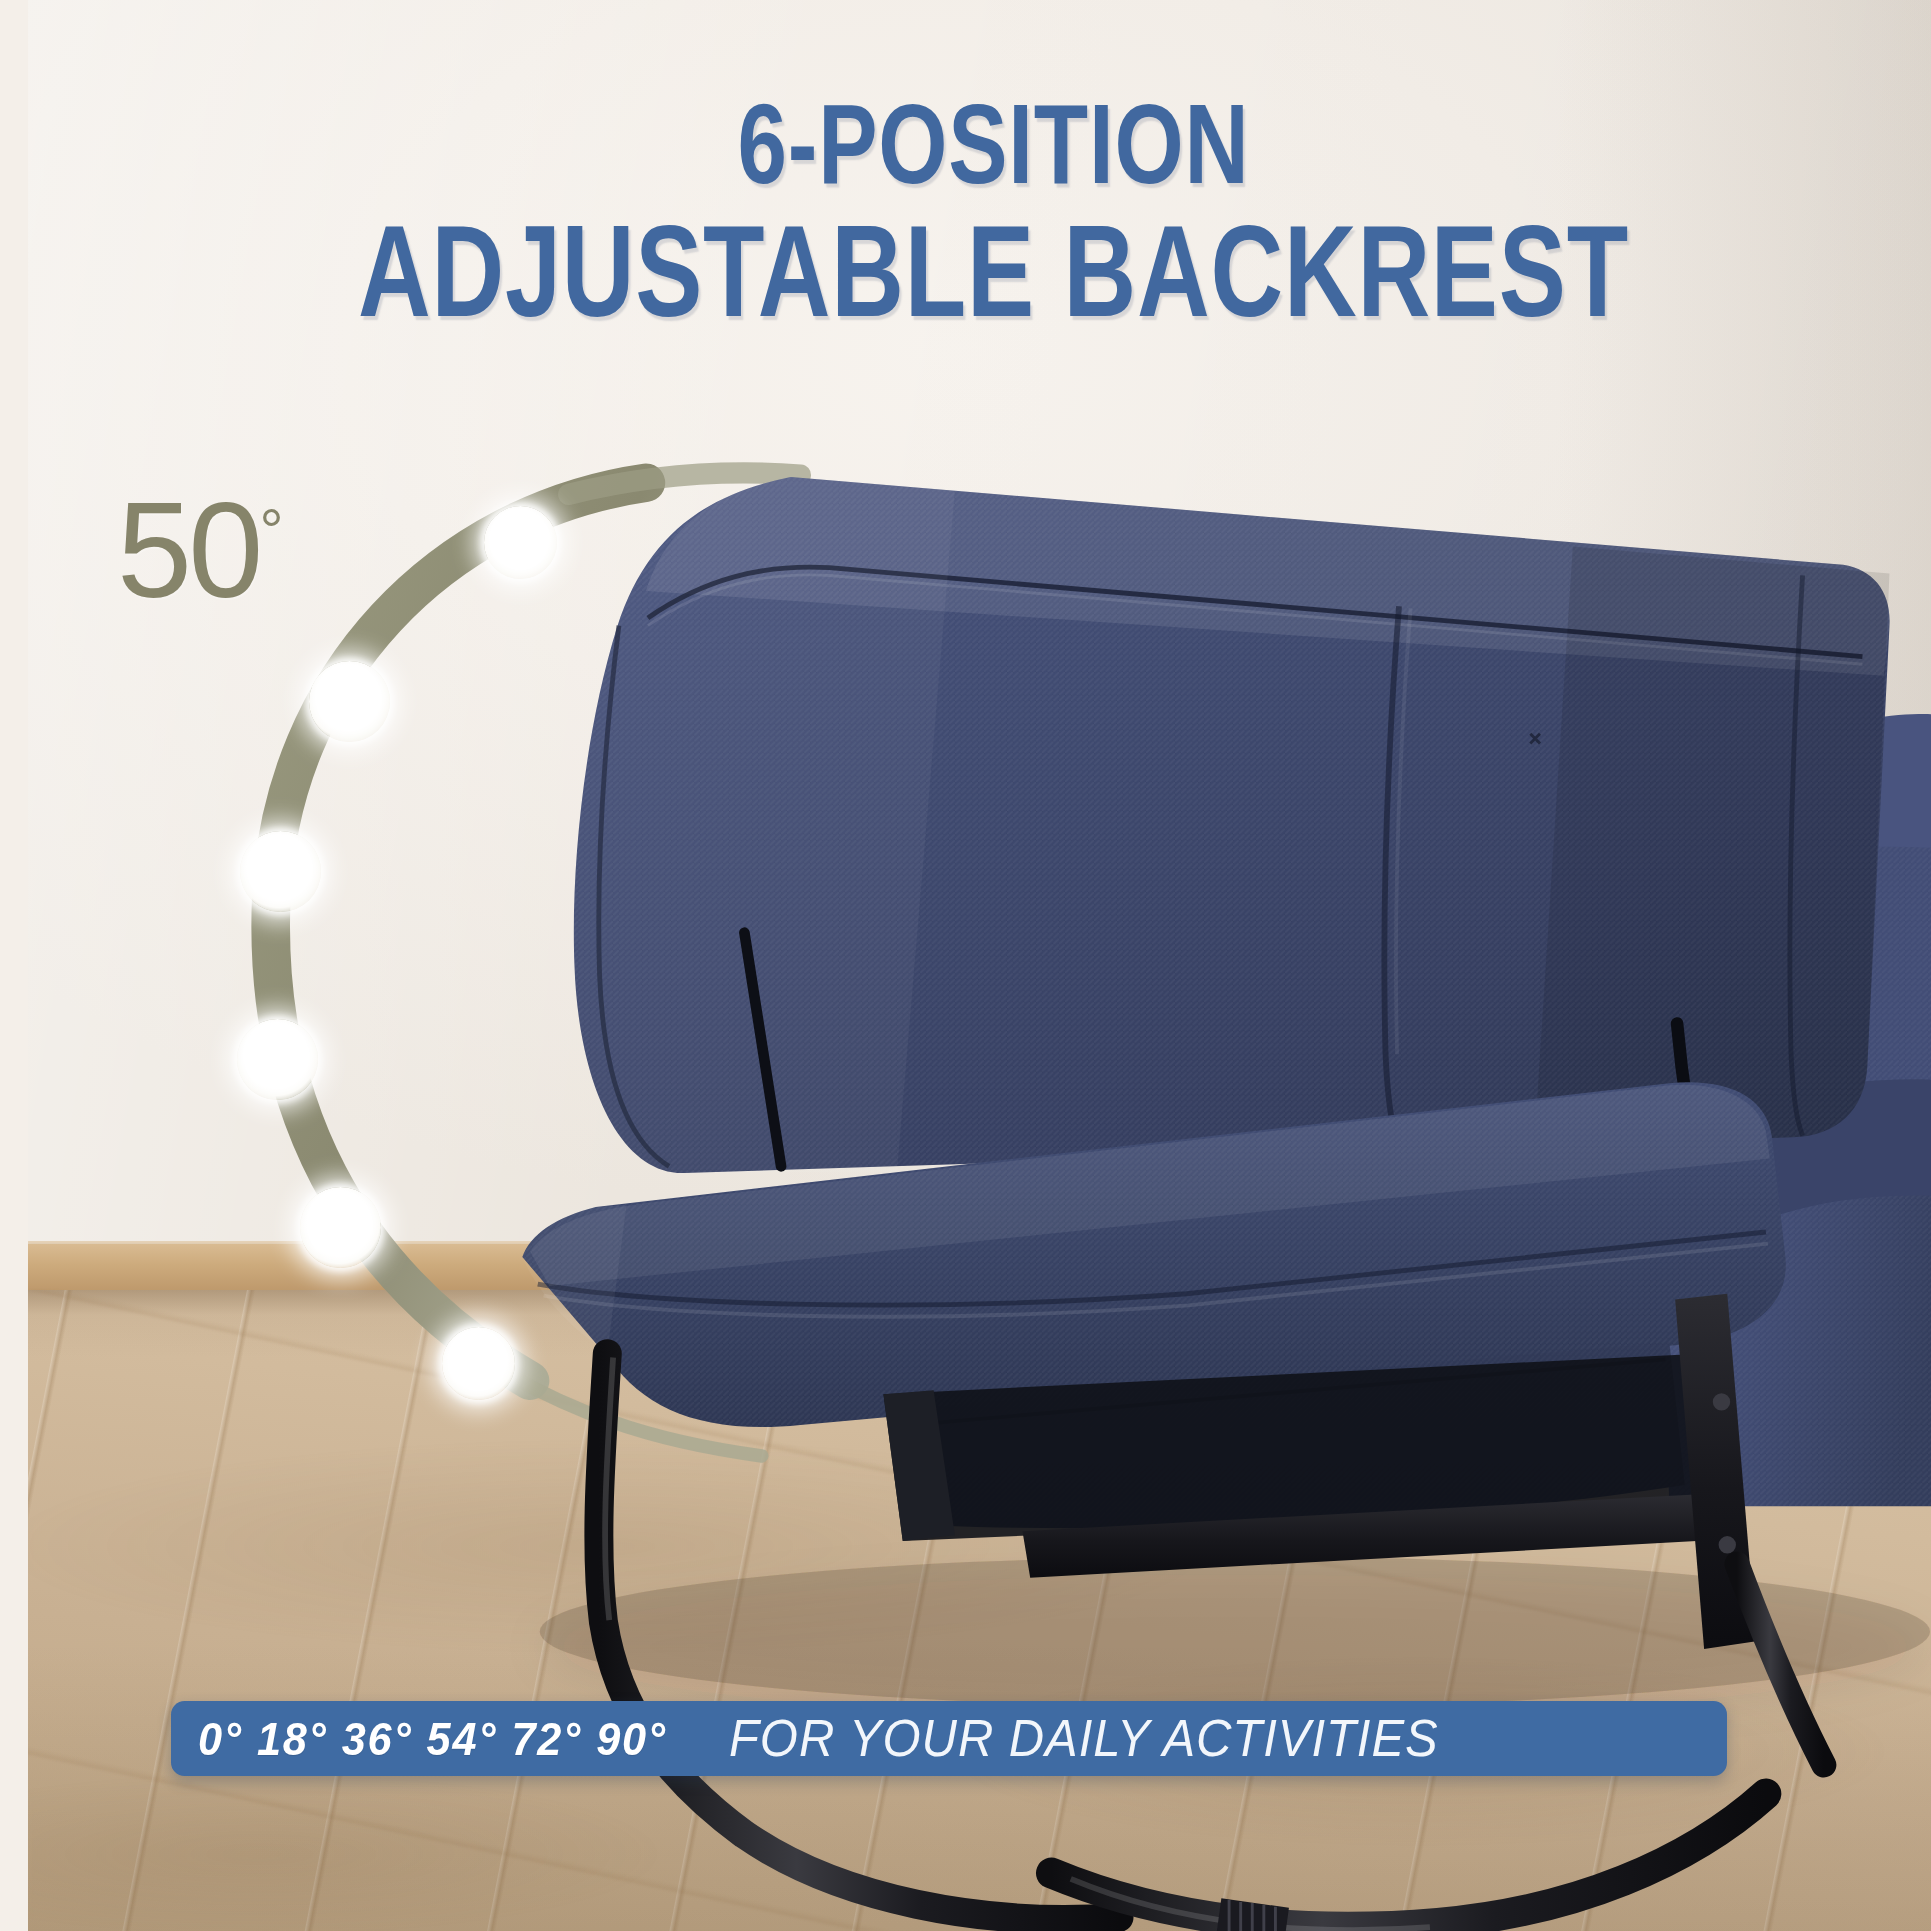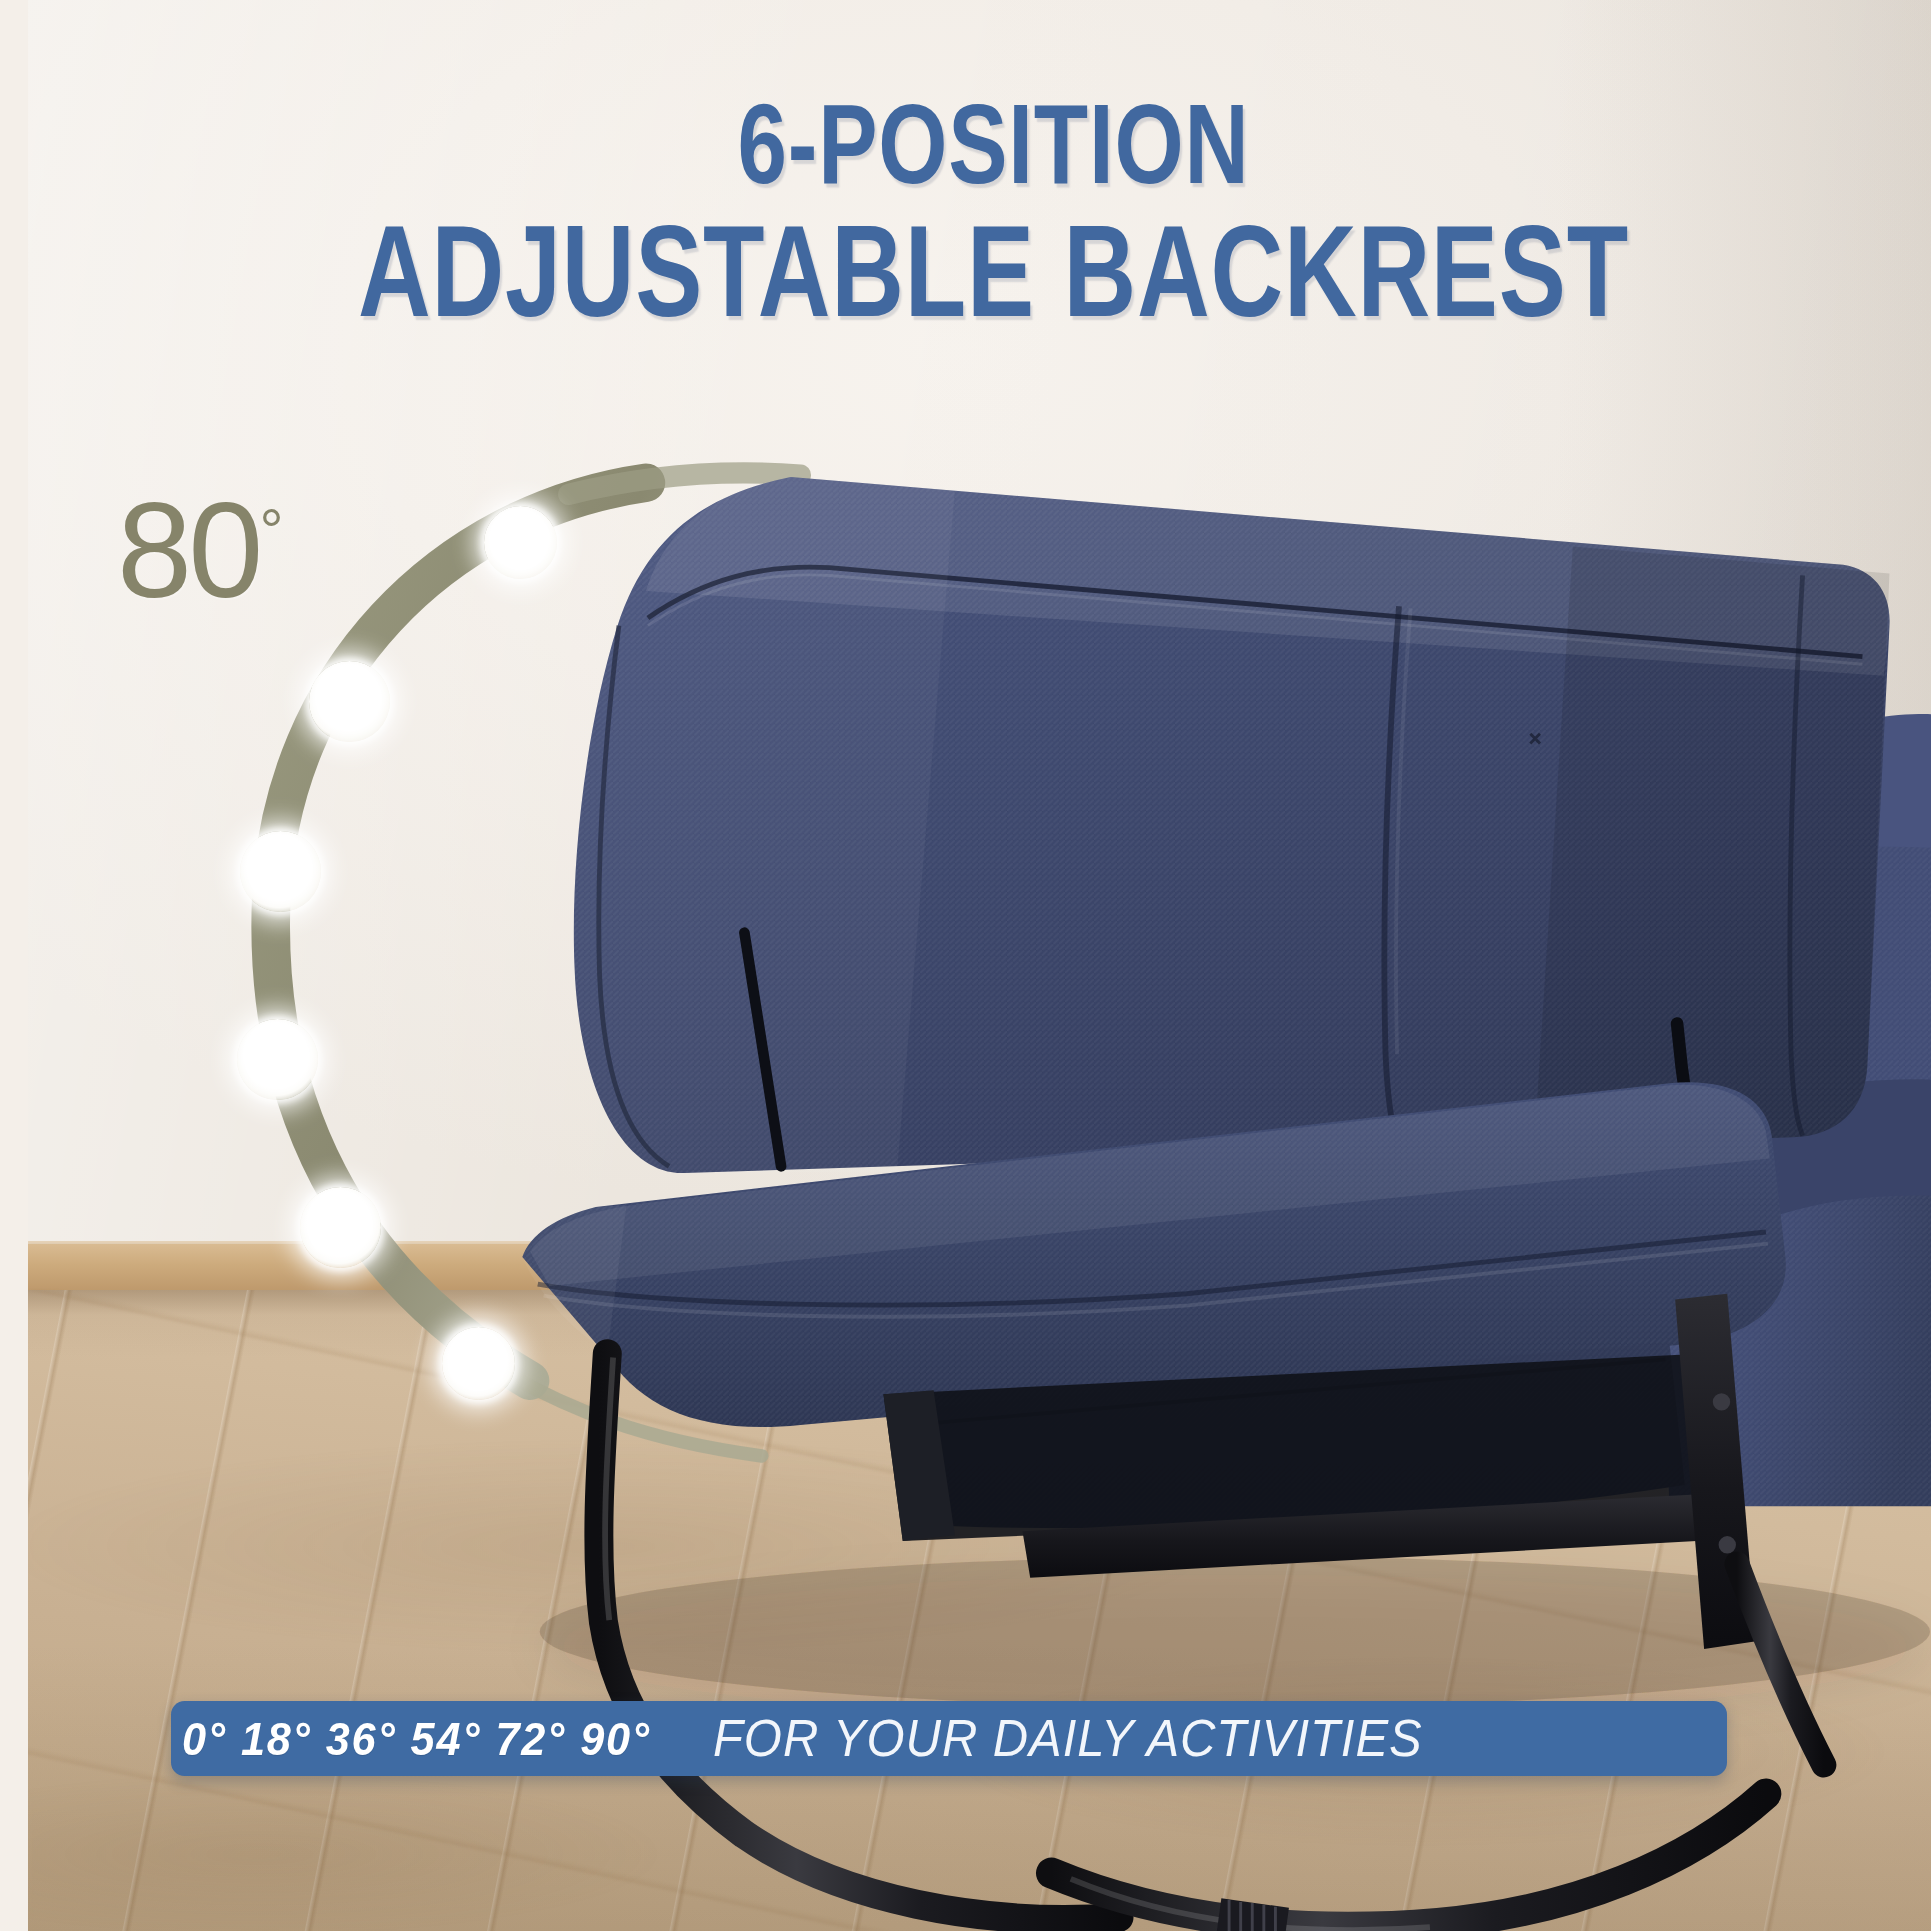--- a/index.html
+++ b/index.html
@@ -120,21 +120,21 @@
   }
   .sofa-svg { position:absolute; left:0; top:0; width:1931px; height:1931px; }
 
   
   .banner {
     position:absolute; left:143px; top:1701px; width:1556px; height:75px;
     background:#3f6ba3;
     border-radius:13.5px;
     box-shadow:0 5.8px 13.5px rgba(40,60,90,.28);
     display:flex; align-items:center;
-    padding-left:11px;
+    padding-left:27px;
     overflow:hidden;
   }
   .banner-angles {
     color:#ffffff;
     font-size:47px;
     font-weight:700;
     font-style:italic;
     letter-spacing:1.9px;
     transform:scaleX(.92);
     transform-origin:left center;
@@ -184,21 +184,21 @@
       </linearGradient>
     </defs>
 
     <path d="M 640 500 C 430 530 262 700 252 930 C 243 1140 330 1320 520 1430" fill="none" stroke="url(#arcGrad)" stroke-width="40" stroke-linecap="round"></path>
 
     <path d="M 470 1408 C 560 1462 640 1492 760 1508" fill="none" stroke="#a9a992" stroke-width="14" stroke-linecap="round" opacity=".85"></path>
 
     <path d="M 560 512 C 640 492 720 486 800 492" fill="none" stroke="#9d9d85" stroke-width="22" stroke-linecap="round" opacity=".7"></path>
   </svg>
 
-  <div class="deg-label"><span>80</span><span class="sup">°</span></div>
+  <div class="deg-label"><span>50</span><span class="sup">°</span></div>
 
   <div class="dot" style="left:456px;top:506px;width:73px;height:73px;">
       <i></i>
     </div>
   <div class="dot" style="left:281px;top:661px;width:81px;height:81px;">
       <i></i>
     </div>
   <div class="dot" style="left:212px;top:831px;width:81px;height:81px;">
       <i></i>
     </div>

